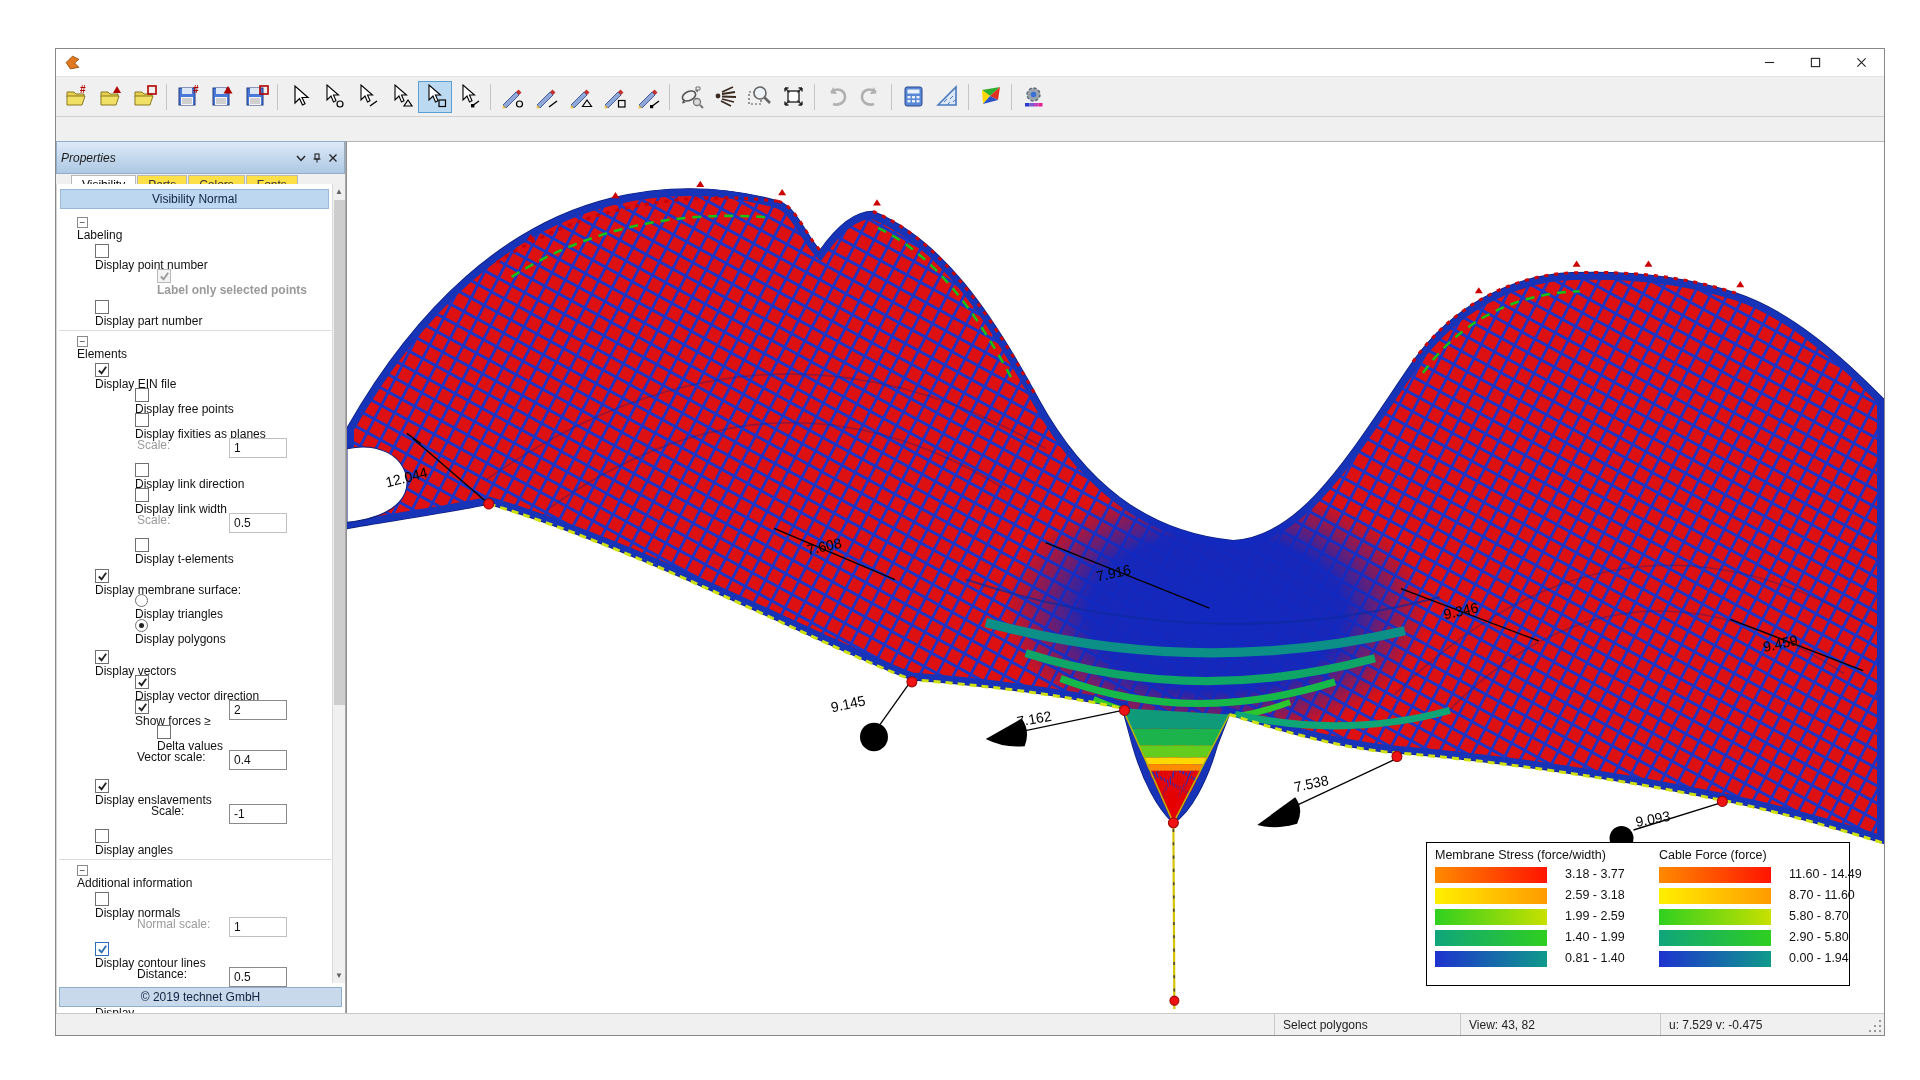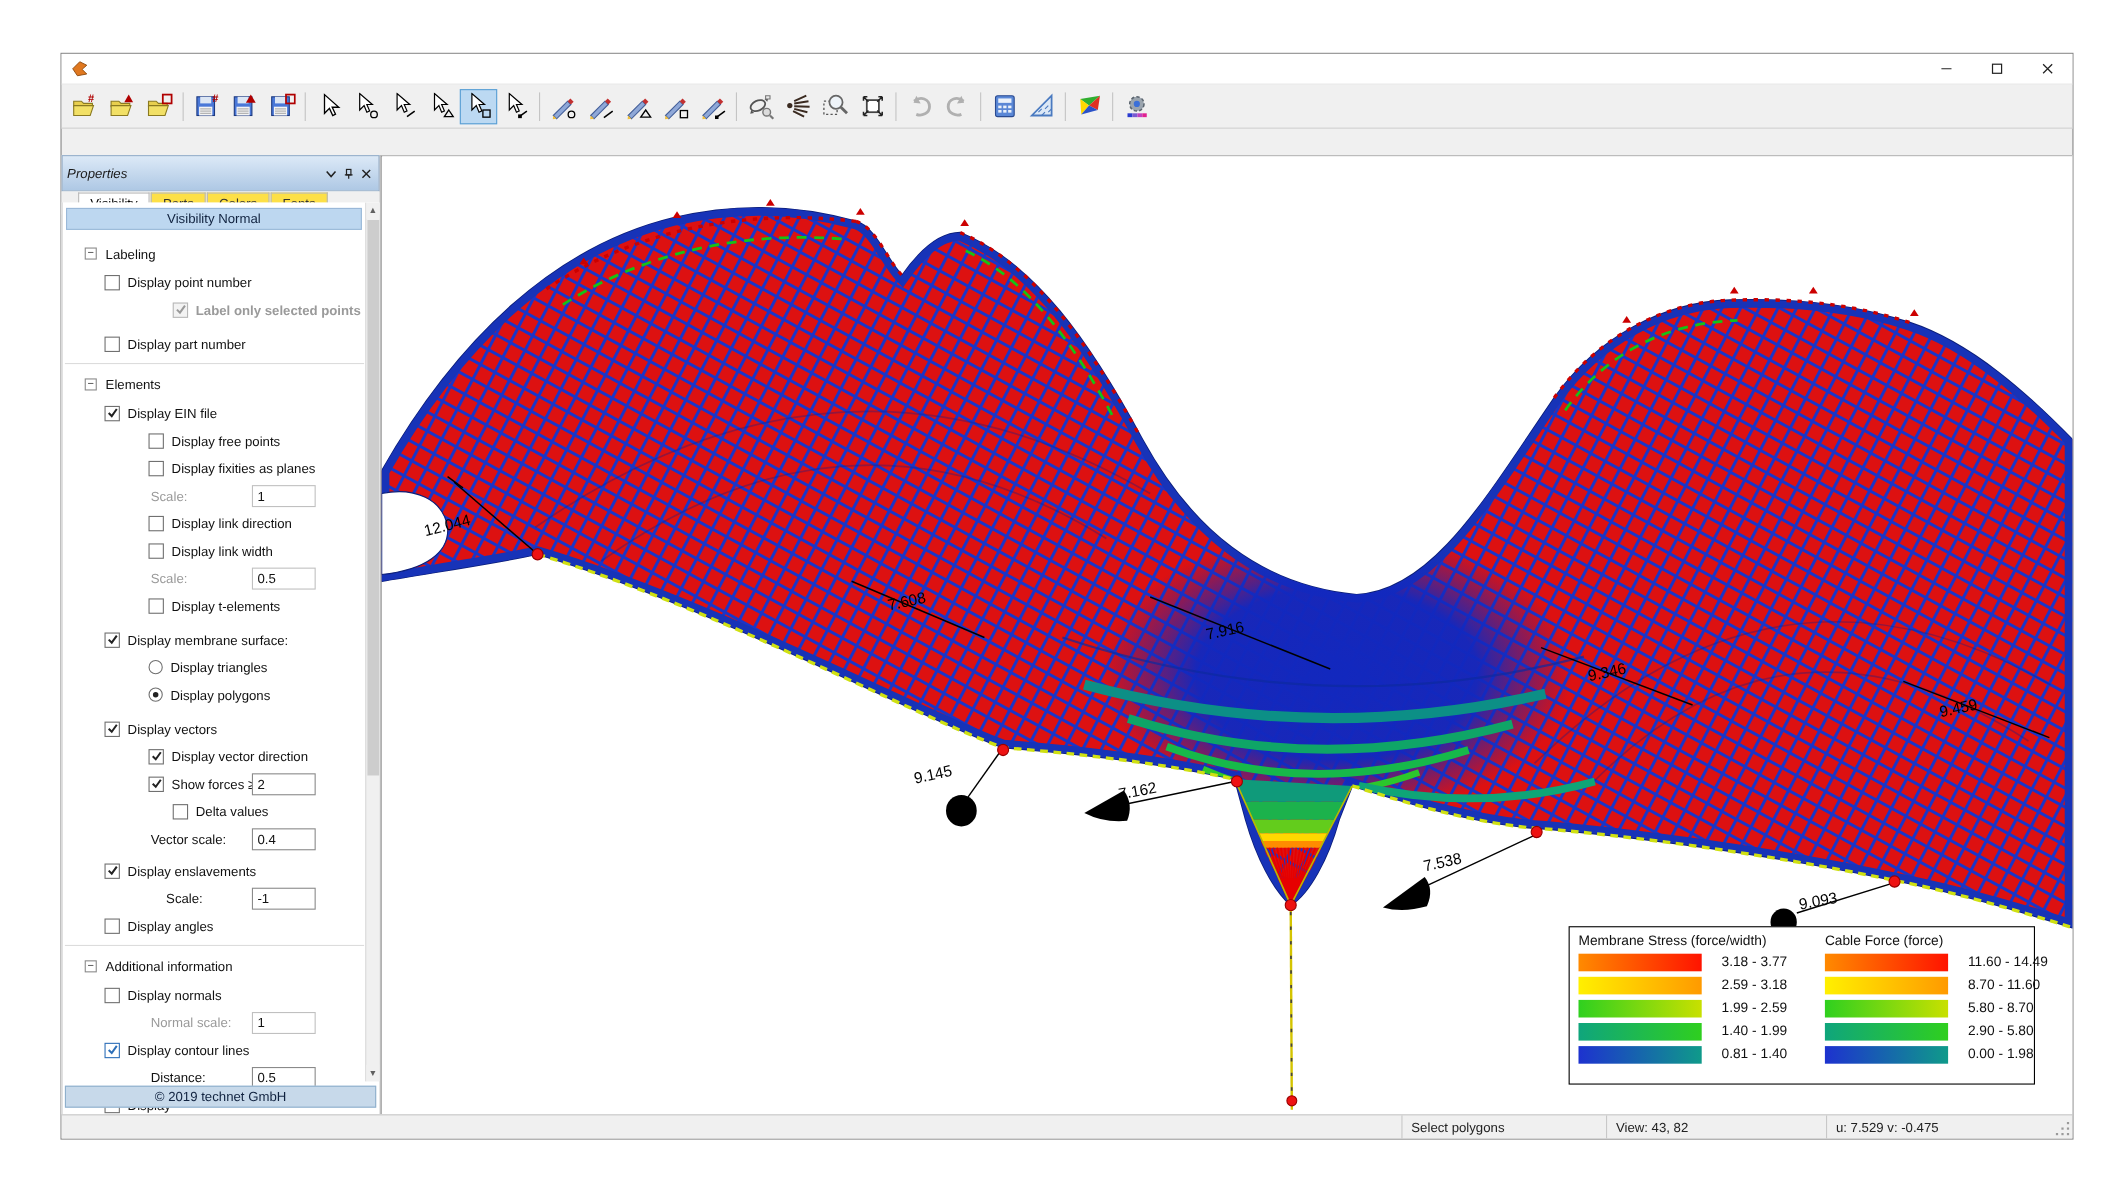--- a/index.html
+++ b/index.html
@@ -31,21 +31,21 @@
   .panel { position:absolute; left:0; top:0; width:290px; height:100%; background:#f0f0f0; border-right:1px solid #a8a8a8; }
   .panel-header { height:33px; background:linear-gradient(#dce9f7,#aec8e4); border:1px solid #93aecb; display:flex; align-items:center; padding:0 4px;font-style:italic; }
   .panel-title { font-size:12px; color:#1b1b1b; flex:1; }
   .ph-icon { width:14px; height:14px; display:flex; align-items:center; justify-content:center; margin-left:2px; }
   .ph-icon svg { width:10px; height:10px; }
   .tabs { height:22px; display:flex; align-items:flex-end; padding-left:15px; background:#f0f0f0; border-bottom:1px solid #b9b9b9; }
   .tab { font-size:12px; padding:2px 10px 3px 10px; border:1px solid #b9b9b9; border-bottom:none; background:#fde047; color:#333; margin-right:1px; }
   .tab.active { background:#fff; position:relative; top:1px; padding-bottom:4px; color:#000; }
   .panel-body { position:absolute; top:43px; bottom:0; left:0; right:0; background:#fff; border-left:1px solid #d5d5d5; overflow:hidden; }
   .opts-header { margin:5px 16px 8px 3px; height:20px; background:#bdd7f0; border:1px solid #9ab8d8; display:flex; align-items:center; justify-content:center; font-size:12px; color:#10223f; }
-  .row { display:flex; align-items:center; height:25px; position:relative; font-size:12px; color:#111; }
+  .row { display:flex; height:25px; position:relative; font-size:12px; color:#111;flex-direction:column; }
   .row.grp { height:27px; padding-left:20px; }
   .row.lvl1 { padding-left:38px; }
   .row.lvl2 { padding-left:78px; }
   .row.lvl3 { padding-left:100px; }
   .sepline { height:1px; background:#dcdcdc; margin:5px 14px 5px 2px; }
   .exp { width:11px; height:11px; border:1px solid #8a8a8a; background:#fff; display:flex; align-items:center; justify-content:center; margin-right:8px; font-size:10px; line-height:9px; color:#333; }
   .exp::after { content:"−"; }
   .cb { width:14px; height:14px; border:1px solid #707070; background:#fff; margin-right:7px; display:flex; align-items:center; justify-content:center; flex:none; }
   .cb svg { width:11px; height:11px; display:none; }
   .cb.on svg { display:block; }
@@ -697,21 +697,21 @@
           <div class="leg-val">5.80 - 8.70</div>
 
           <div class="leg-bar" style="background: linear-gradient(90deg, rgb(15, 165, 124), rgb(47, 207, 31));"></div>
           <div class="leg-val">1.40 - 1.99</div>
           <div class="leg-bar" style="background: linear-gradient(90deg, rgb(15, 165, 124), rgb(47, 207, 31));"></div>
           <div class="leg-val">2.90 - 5.80</div>
 
           <div class="leg-bar" style="background: linear-gradient(90deg, rgb(29, 50, 207), rgb(15, 154, 138));"></div>
           <div class="leg-val">0.81 - 1.40</div>
           <div class="leg-bar" style="background: linear-gradient(90deg, rgb(29, 50, 207), rgb(15, 154, 138));"></div>
-          <div class="leg-val">0.00 - 1.98</div>
+          <div class="leg-val">0.00 - 1.94</div>
         </div>
       </div>
     </div>
   </div>
 
   <div class="statusbar">
     <div class="sb-spacer"></div>
     <div class="sb-field" style="width:186px">Select polygons</div>
     <div class="sb-field" style="width:200px">View: 43, 82</div>
     <div class="sb-field" style="width:208px">u: 7.529 v: -0.475</div>

